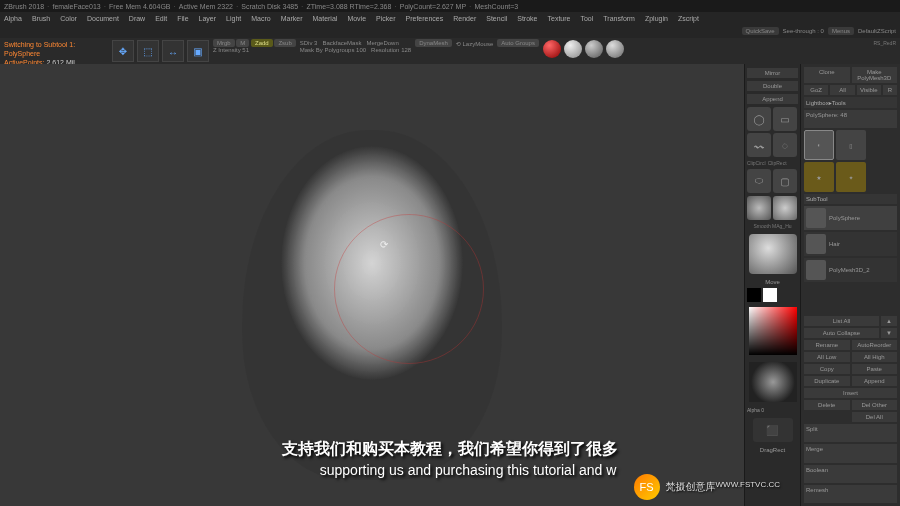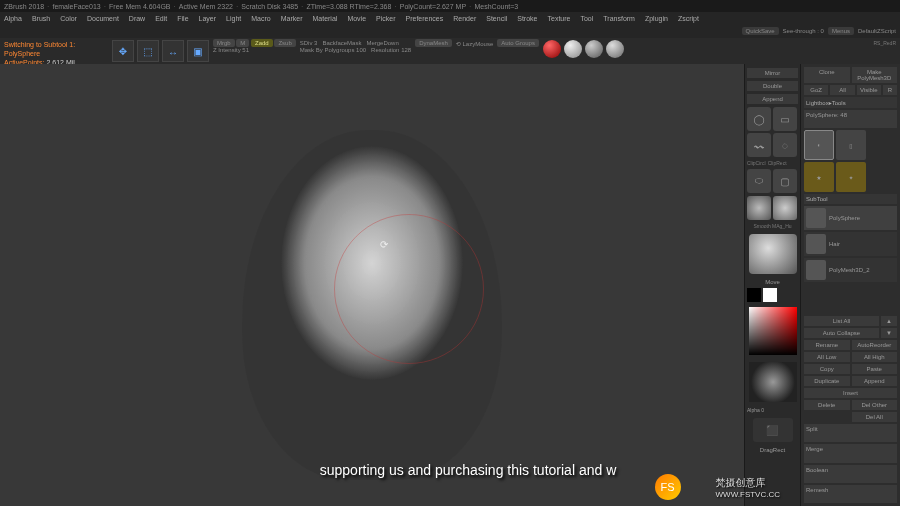--- a/index.html
+++ b/index.html
@@ -41,24 +41,24 @@
 .st-thumb.g { background: #6a5a1a; }
 .subtool-item { display: flex; align-items: center; gap: 3px; background: #333; padding: 2px; }
 .subtool-item.sel { background: #404040; }
 .st-ico { width: 20px; height: 20px; background: #555; border-radius: 2px; }
 .mat-row { display: flex; gap: 3px; margin-left: 4px; }
 .mat { width: 18px; height: 18px; border-radius: 50%; }
 .toprightbtns { display: flex; gap: 3px; margin-left: auto; font-size: 6px; }
 .trb { background: #3a3a3a; padding: 1px 4px; border-radius: 2px; }
 .subtitle { position: absolute; bottom: 28px; width: 100%; text-align: center; pointer-events: none; }
 .sub-cn { color: #fff; font-size: 16px; font-weight: bold; text-shadow: 2px 2px 3px #000; }
-.sub-en { color: #fff; font-size: 14px; text-shadow: 2px 2px 3px #000; margin-top: 14px; padding-left: 36px; }
+.sub-en { color: #fff; font-size: 14px; text-shadow: 2px 2px 3px #000; margin-top: 2px; padding-left: 36px; }
 .watermark { position: absolute; bottom: 6px; right: 120px; display: flex; align-items: center; gap: 6px; }
 .wm-logo { width: 26px; height: 26px; border-radius: 50%; background: linear-gradient(135deg, #ff7a00, #ffcc00); display: flex; align-items: center; justify-content: center; color: #fff; font-weight: normal; font-size: 11px; }
-.wm-txt { display: flex; flex-direction: column; font-size: 8px; color: #ddd; text-shadow: 1px 1px 2px #000; margin-left: 29px; }
+.wm-txt { display: flex; font-size: 8px; color: #ddd; text-shadow: 1px 1px 2px #000; }
 .wm-txt .cn { font-size: 10px; }
 </style>
 </head>
 <body>
 
 <div class="titlebar">
   <span>ZBrush 2018</span>
     <span class="sep">·</span>
   <span>femaleFace013</span>
     <span class="sep">·</span>
@@ -264,20 +264,21 @@
         <div class="rp-btn">Del All</div>
       </div>
     <div class="rp-btn" style="text-align:left">Split</div>
     <div class="rp-btn" style="text-align:left">Merge</div>
     <div class="rp-btn" style="text-align:left">Boolean</div>
     <div class="rp-btn" style="text-align:left">Remesh</div>
   </div>
 </div>
 
 <div class="subtitle">
+  <div class="sub-cn">支持我们和购买本教程，我们希望你得到了很多</div>
   <div class="sub-en">supporting us and purchasing this tutorial and w</div>
 </div>
 
 <div class="watermark">
   <div class="wm-logo">FS</div>
   <div class="wm-txt">
     <span class="cn">梵摄创意库</span>
     <span>WWW.FSTVC.CC</span>
   </div>
 </div>

